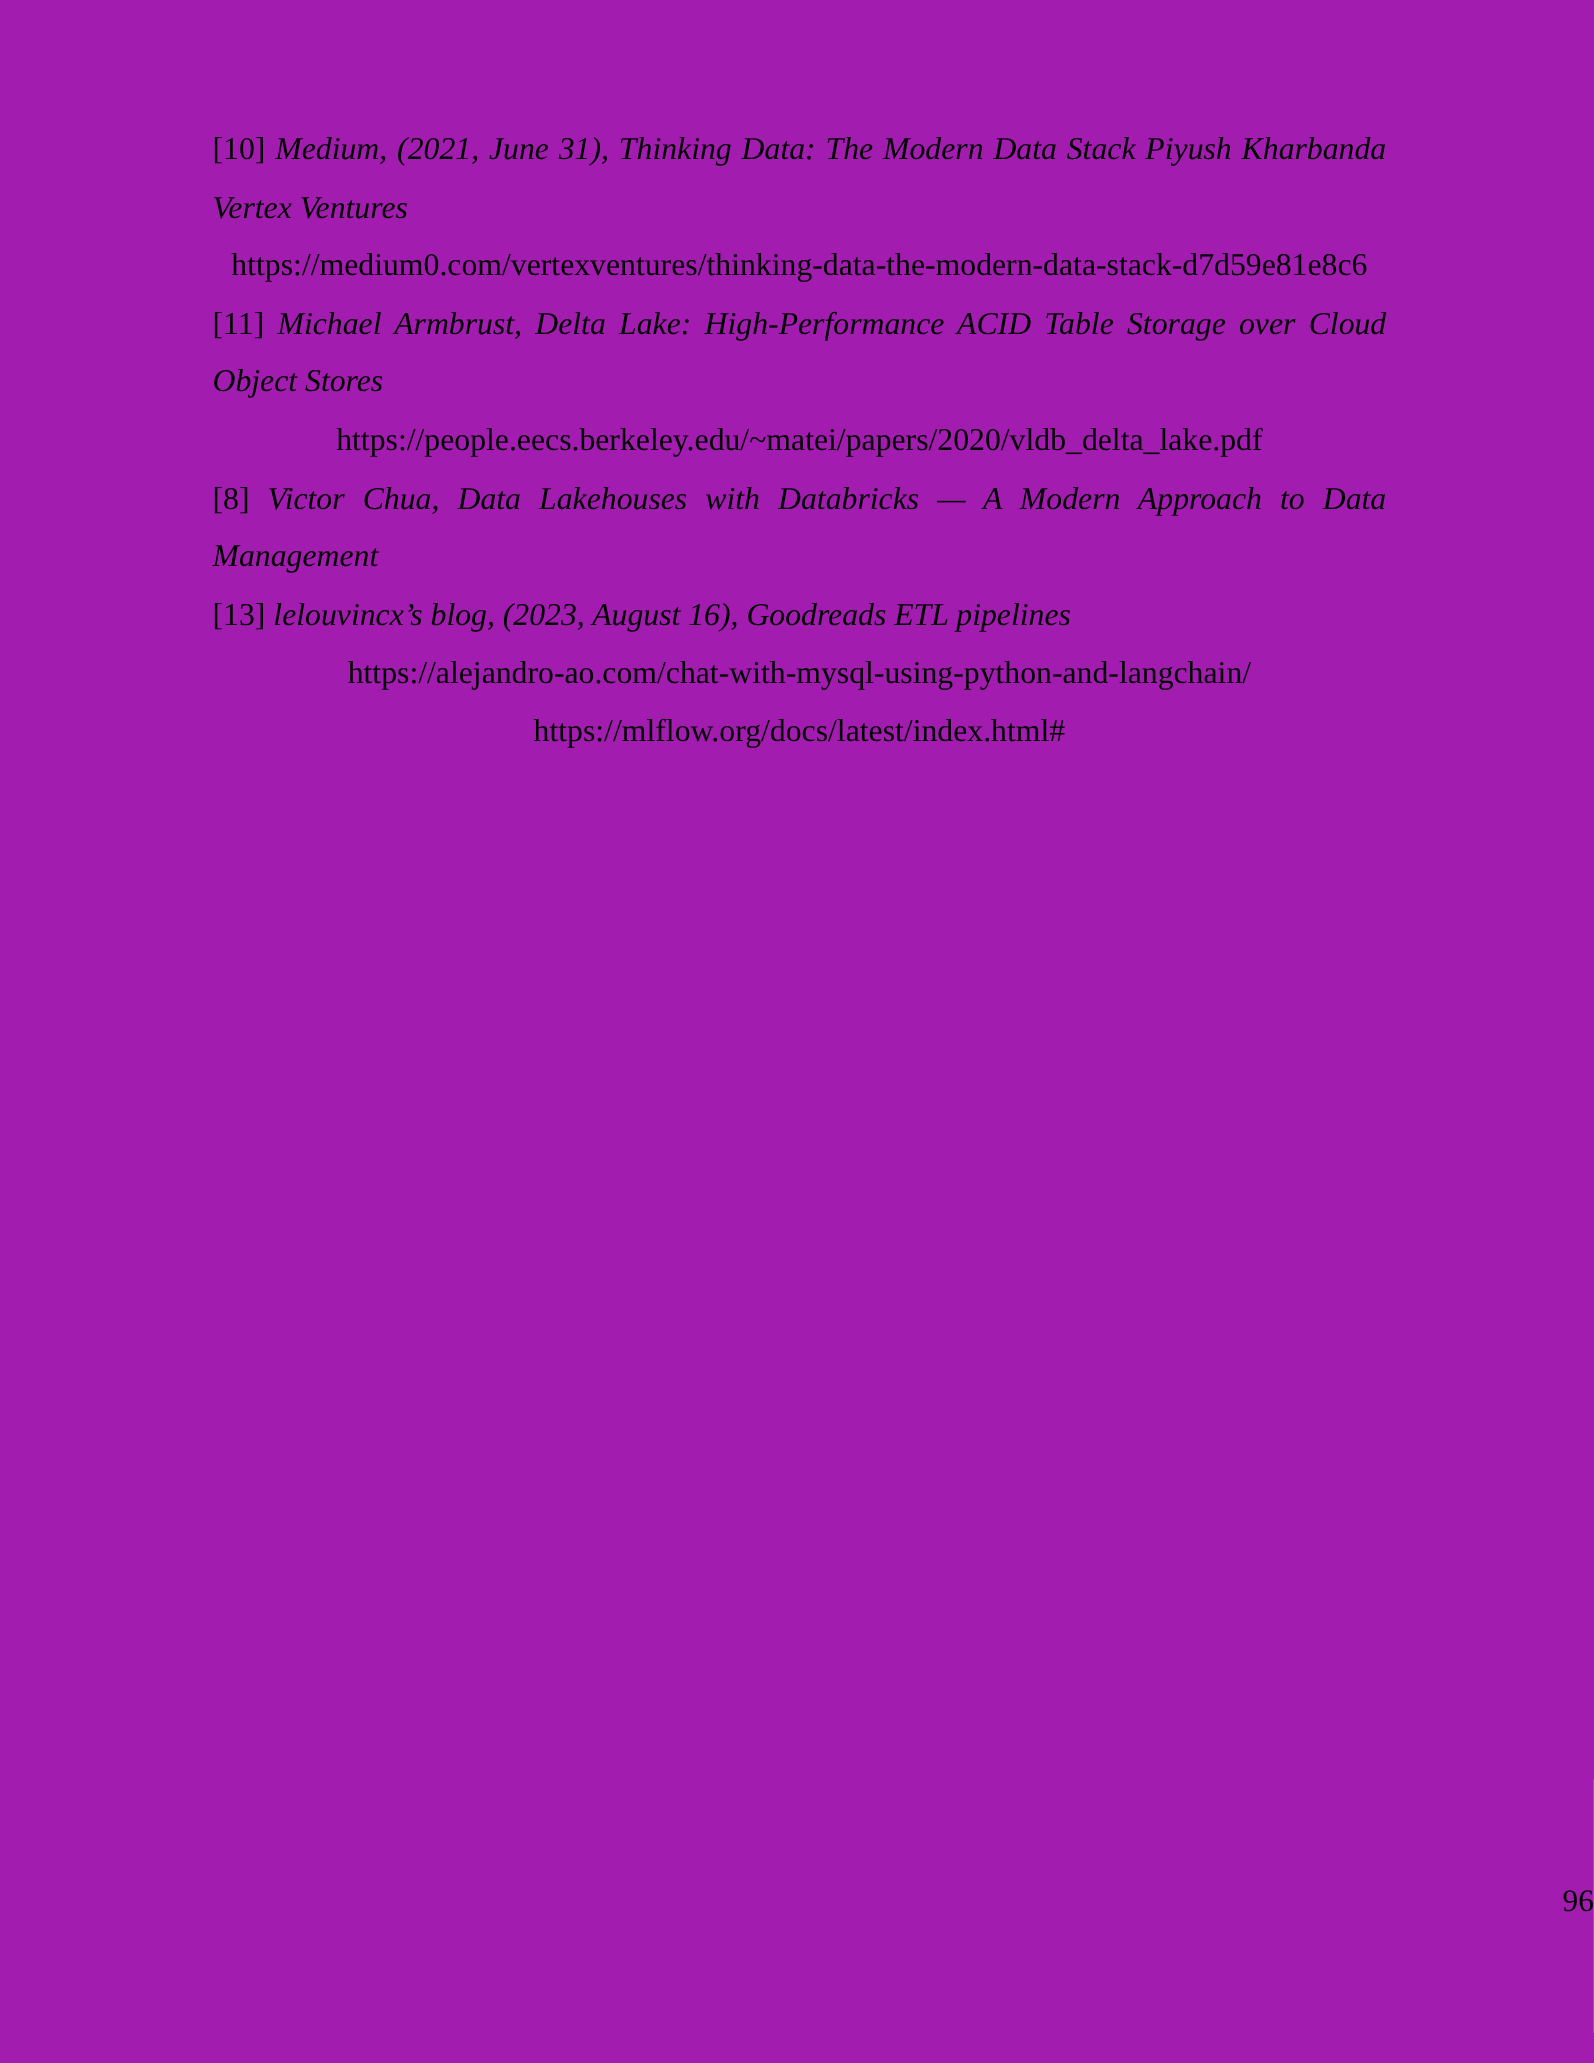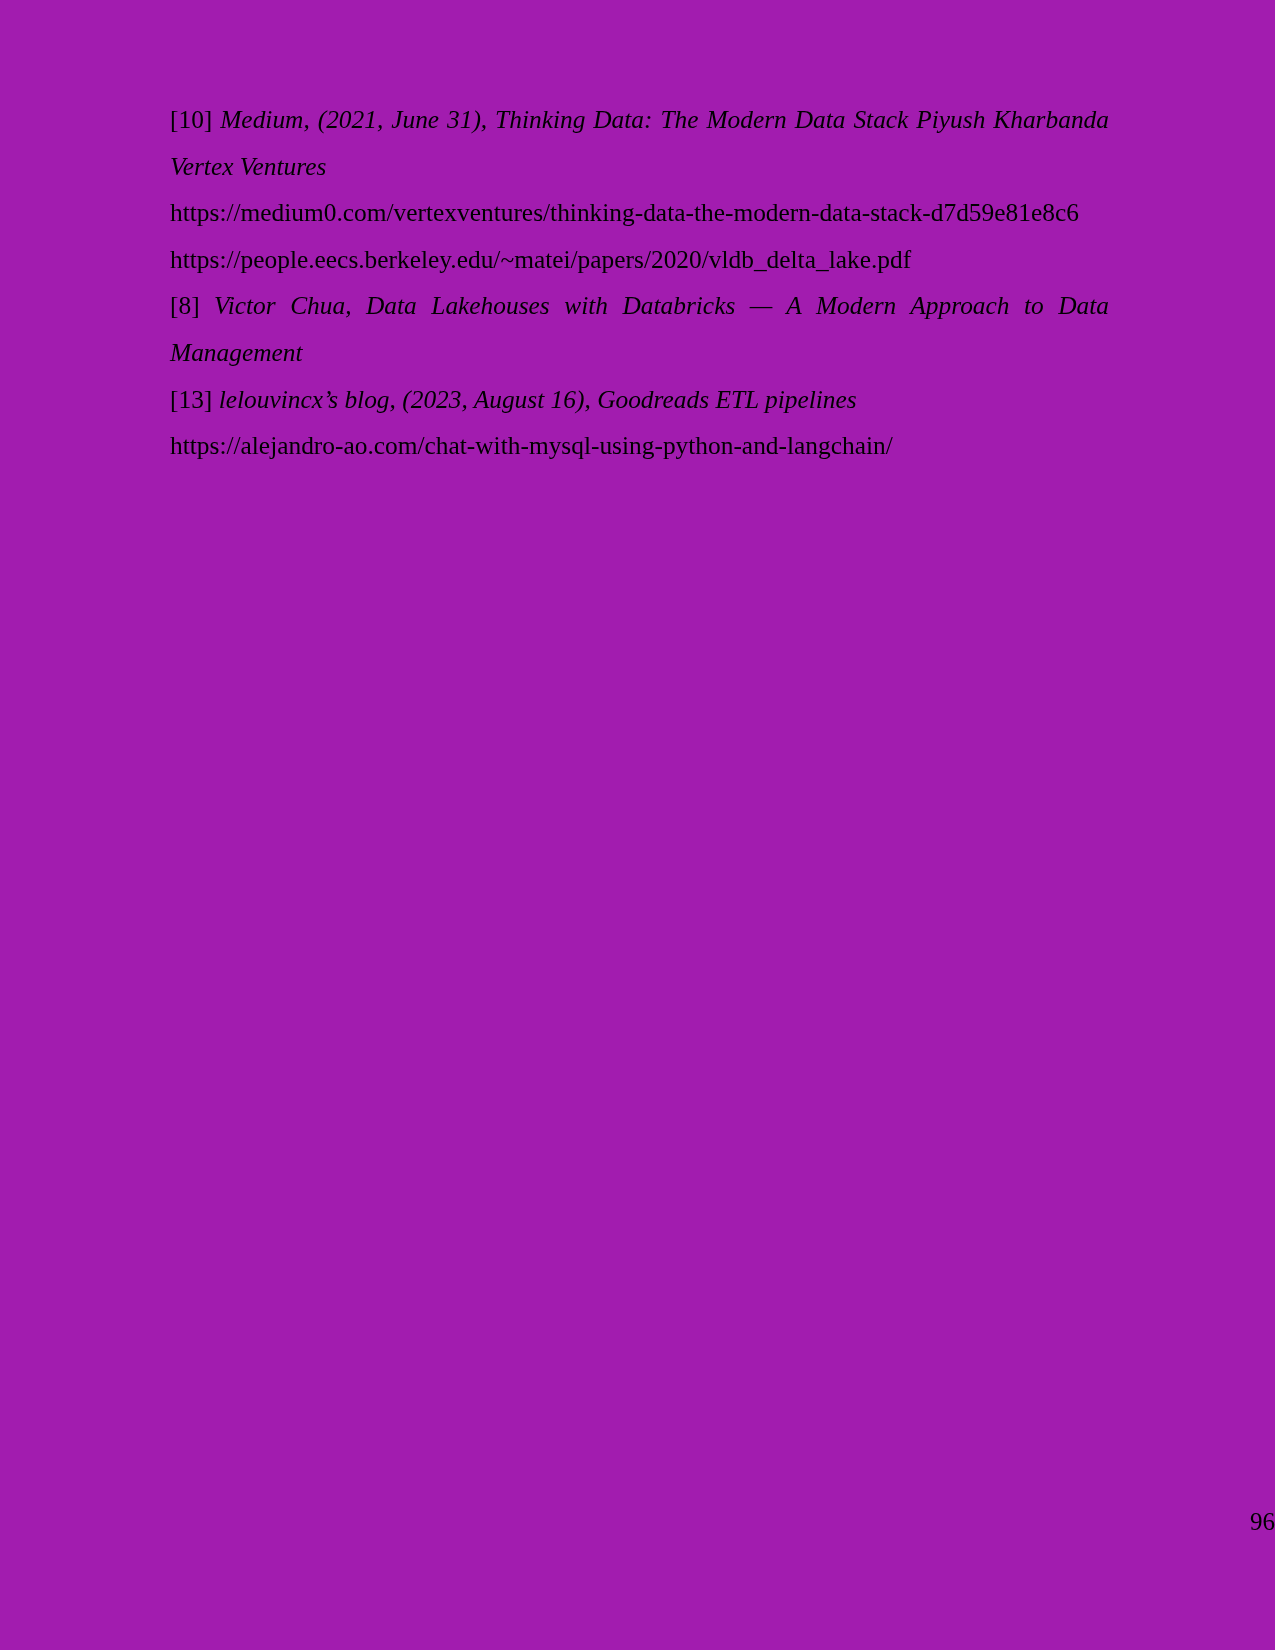--- a/index.html
+++ b/index.html
@@ -20,21 +20,21 @@
     left: 170px; top: 96px;
     width: 939px;
     font-size: 25.4px;
     line-height: 46.6px;
     color: #000000;
   }
   .ref p { margin: 0; }
   .ref-title { text-align: justify; }
   .ital { font-style: italic; }
   .ref-url {
-    text-align: left;
+    text-align: center;
     overflow-wrap: break-word;
     word-wrap: break-word;
   }
   .ref-url.italic { font-style: italic; }
   .pagenum {
     position: absolute;
     left: 0; top: 1504px;
     width: 100%;
     text-align: right;
     font-size: 25px;
@@ -50,20 +50,24 @@
 
     <section class="ref">
       <p class="ref-title">
         <span>[10]</span>
         <span class="ital">Medium, (2021, June 31), Thinking Data: The Modern Data Stack Piyush Kharbanda Vertex Ventures</span>
       </p>
       <p class="ref-url">https://medium0.com/vertexventures/thinking-data-the-modern-data-stack-d7d59e81e8c6</p>
     </section>
 
     <section class="ref">
+      <p class="ref-title">
+        <span>[11]</span>
+        <span class="ital">Michael Armbrust, Delta Lake: High-Performance ACID Table Storage over Cloud Object Stores</span>
+      </p>
       <p class="ref-url">https://people.eecs.berkeley.edu/~matei/papers/2020/vldb_delta_lake.pdf</p>
     </section>
 
     <section class="ref">
       <p class="ref-title">
         <span>[8]</span>
         <span class="ital">Victor Chua, Data Lakehouses with Databricks — A Modern Approach to Data Management</span>
       </p>
     </section>
 
@@ -72,18 +76,19 @@
         <span>[13]</span>
         <span class="ital">lelouvincx’s blog, (2023, August 16), Goodreads ETL pipelines</span>
       </p>
     </section>
 
     <section class="ref">
       <p class="ref-url">https://alejandro-ao.com/chat-with-mysql-using-python-and-langchain/</p>
     </section>
 
     <section class="ref">
+      <p class="ref-url">https://mlflow.org/docs/latest/index.html#</p>
     </section>
 
   </main>
 
   <footer class="pagenum">96</footer>
 </div>
 
 </body></html>

